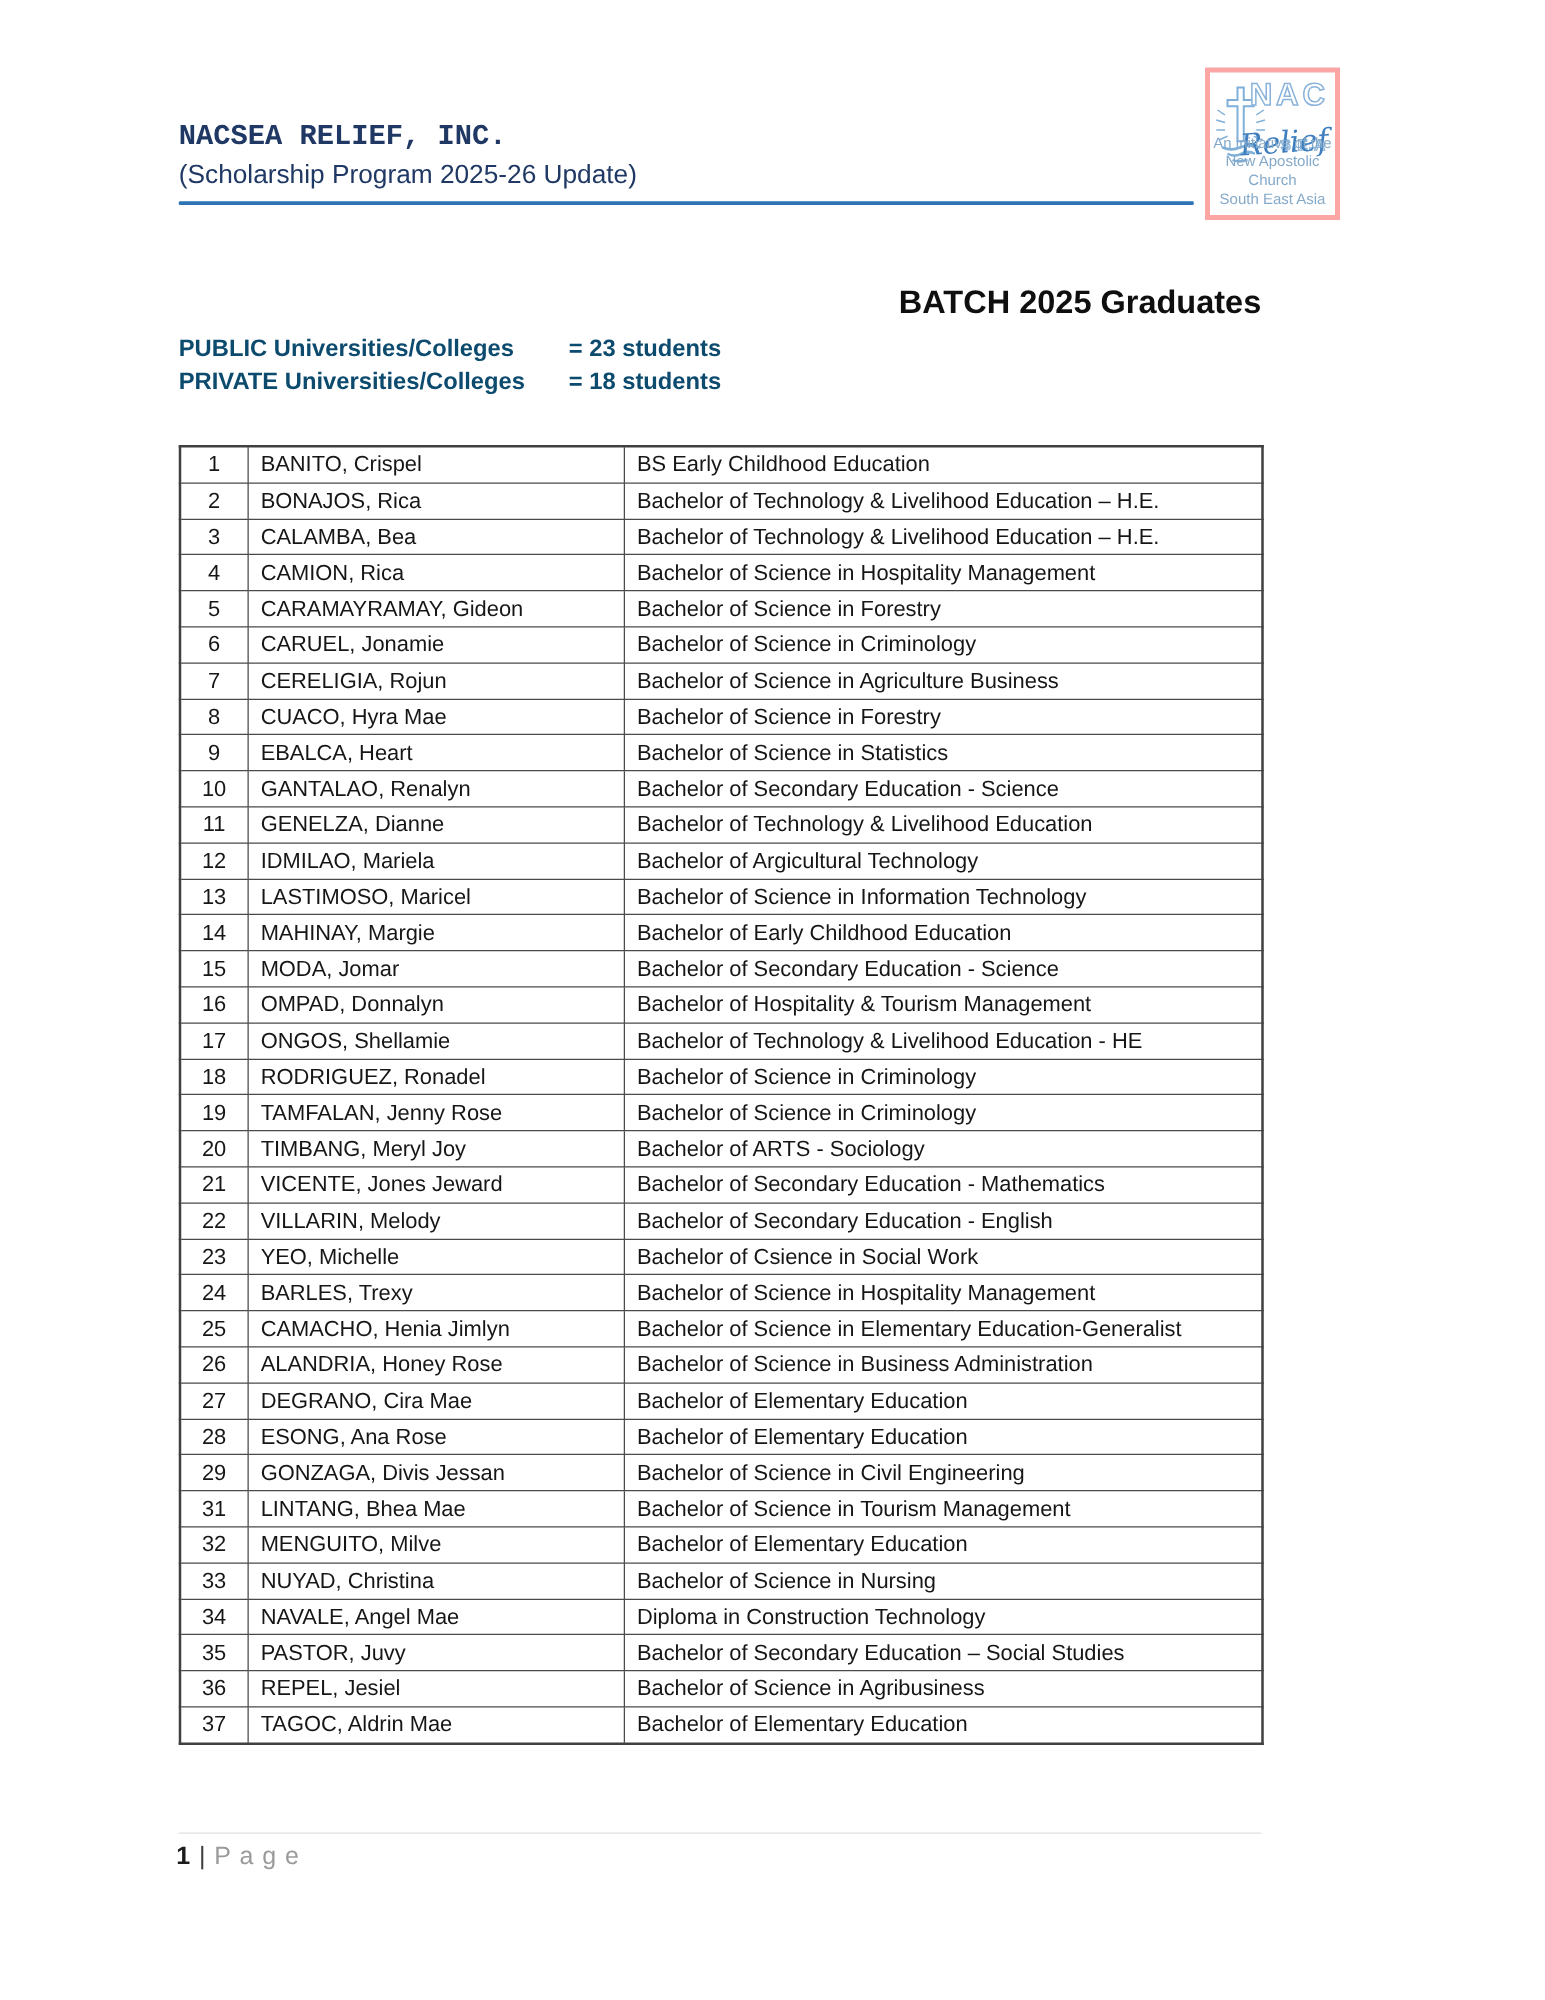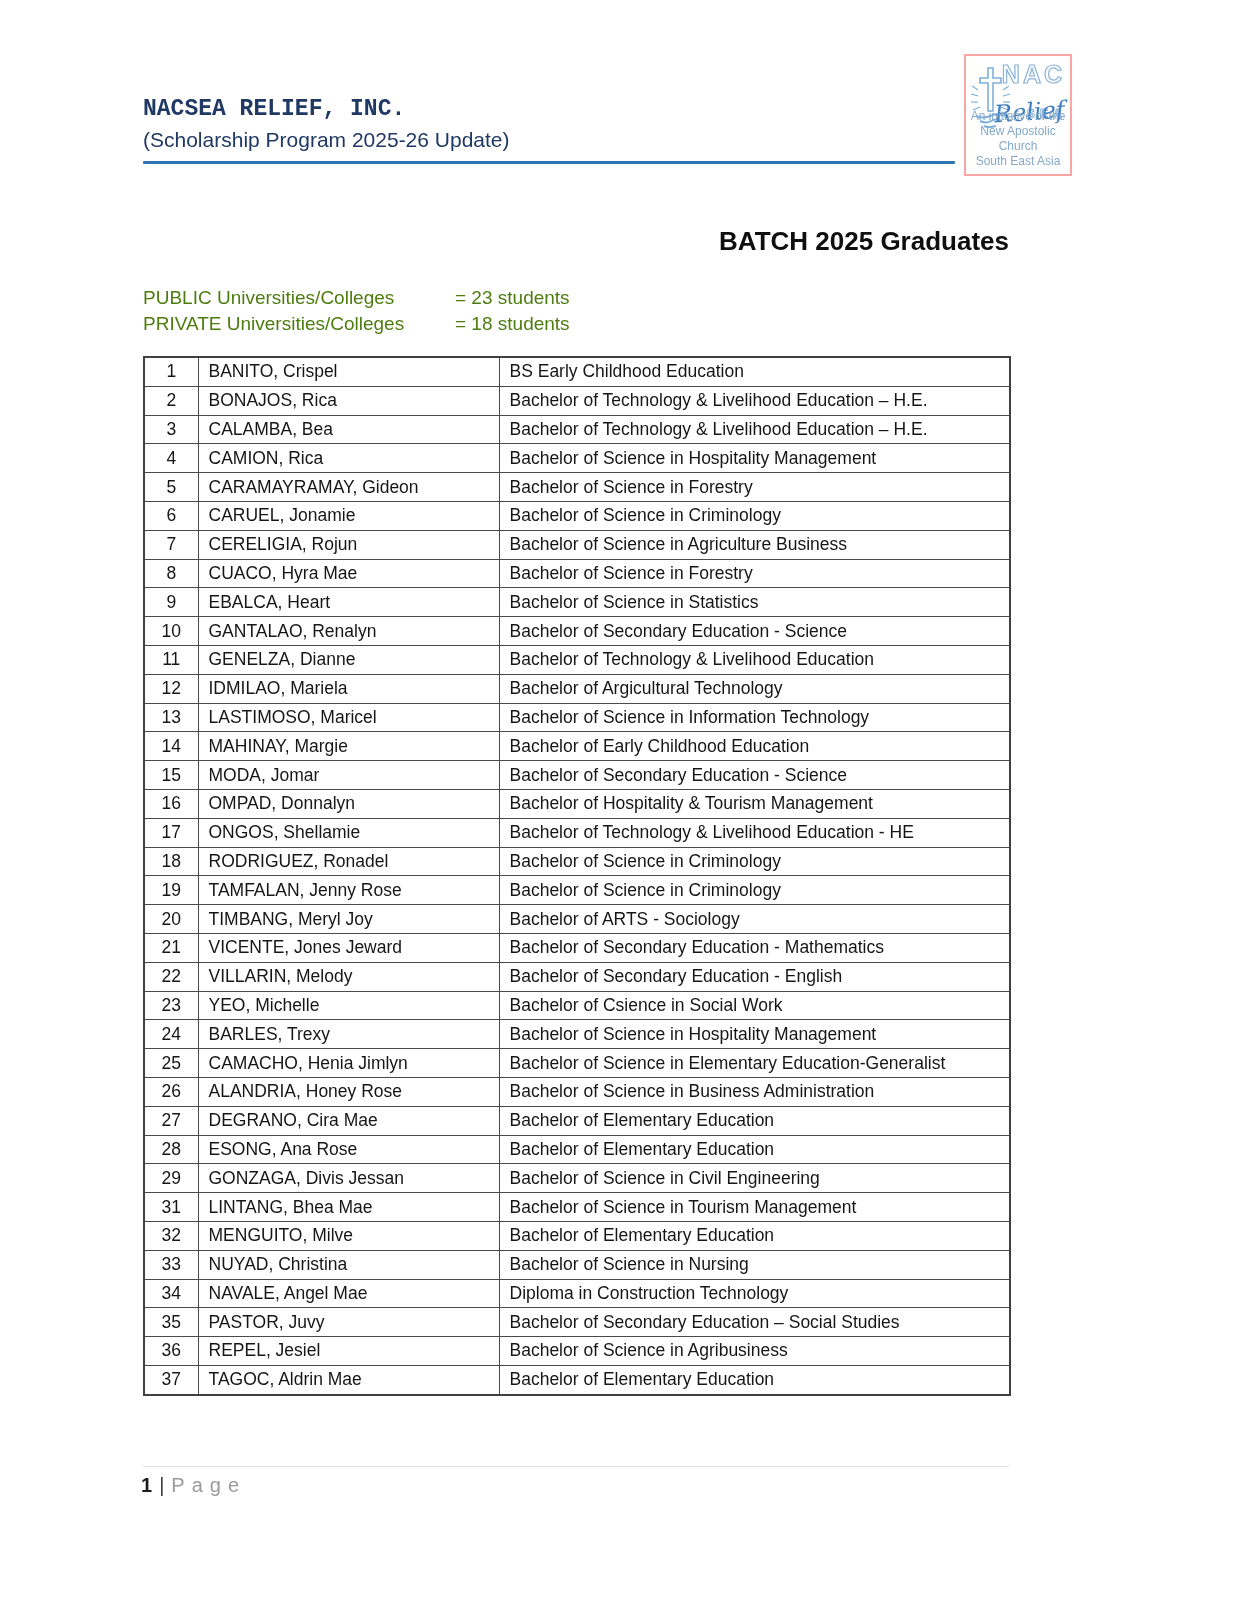--- a/index.html
+++ b/index.html
@@ -12,21 +12,21 @@
     overflow:hidden;
   }
   
   .header-text{position:absolute;left:143px;top:95px;color:#1f3864;}
   .org-name{font-size:23px;font-weight:bold;line-height:1.3;font-family:Liberation Mono, monospace;}
   .org-subtitle{font-size:21px;line-height:1.45;}
   .header-rule{position:absolute;left:143px;top:161px;width:812px;height:3px;background:#2e74b5;border-radius:1px;}
   
   .logo-box{
     position:absolute;left:964px;top:54px;width:108px;height:122px;
-    border:2px solid #fca5a5;background:#ffffff;box-sizing:border-box;
+    border:4px solid #fca5a5;background:#ffffff;box-sizing:border-box;
   }
   .logo-cross{position:absolute;left:2px;top:8px;width:44px;height:68px;}
   .logo-nac{
     position:absolute;right:5px;top:4px;
     font-size:25px;font-weight:bold;letter-spacing:3px;
     color:#9dc3e6;-webkit-text-fill-color:#ffffff;-webkit-text-stroke:1.2px #8ab3da;
   }
   .logo-sea{
     position:absolute;right:7px;top:51px;
     font-size:12px;font-weight:bold;letter-spacing:1px;
@@ -39,21 +39,21 @@
   }
   .logo-tagline{
     position:absolute;left:0;bottom:5px;width:100%;
     text-align:center;font-size:12px;line-height:1.25;color:#85a9c9;
   }
   
   .doc-title{
     position:absolute;left:143px;top:226px;width:866px;
     text-align:right;font-size:26px;font-weight:bold;color:#0f0f0f;
   }
-  .summary{position:absolute;left:143px;top:285px;font-size:19px;font-weight:normal;color:#4d7c0f;}
+  .summary{position:absolute;left:143px;top:267px;font-size:19px;font-weight:bold;color:#0c4a6e;}
   .summary-line{display:flex;line-height:26px;}
   .summary-label{width:312px;}
   
   .roster{
     position:absolute;left:143px;top:356px;
     border-collapse:collapse;table-layout:fixed;
     width:866px;
   }
   .roster td{
     border:1px solid #4a4a4a;

